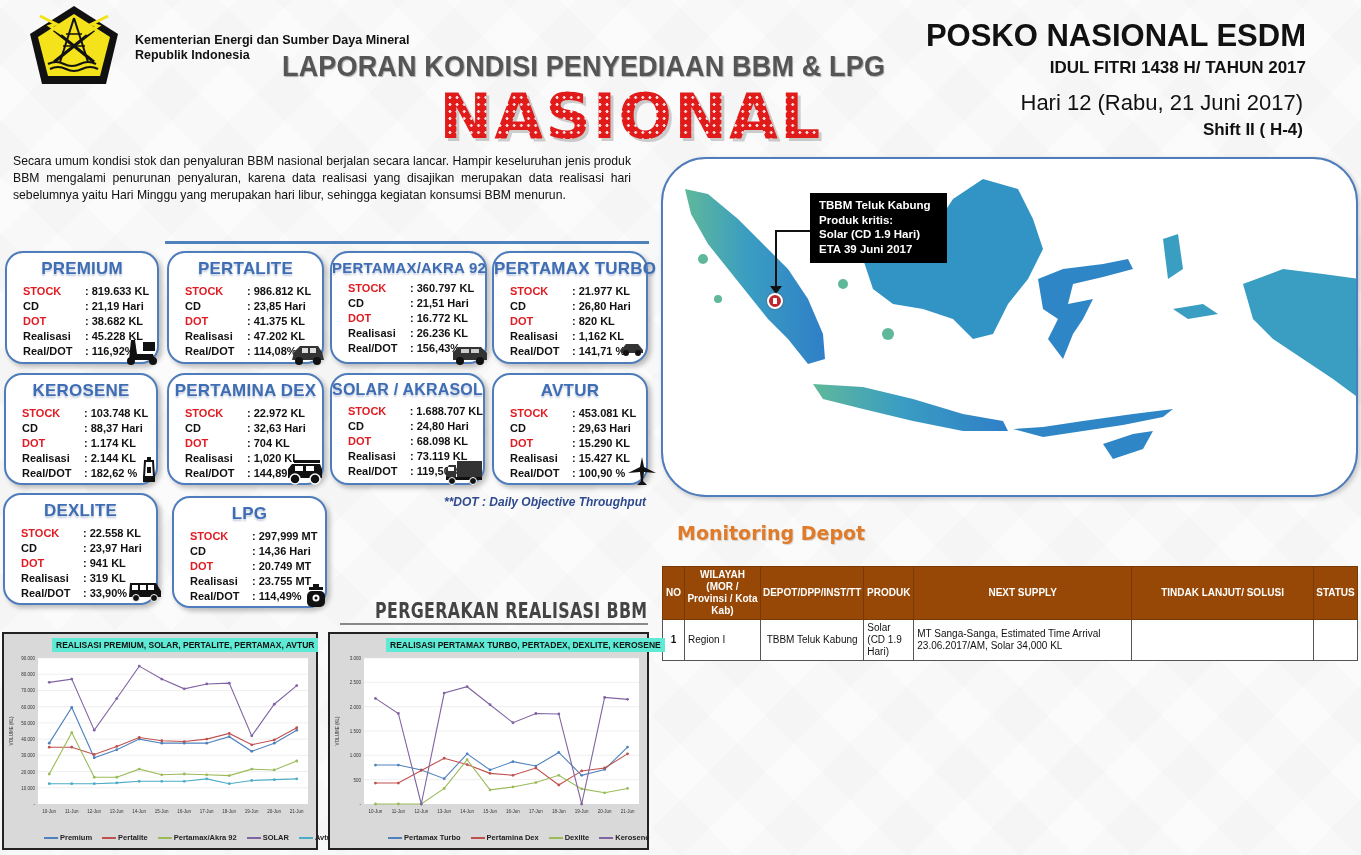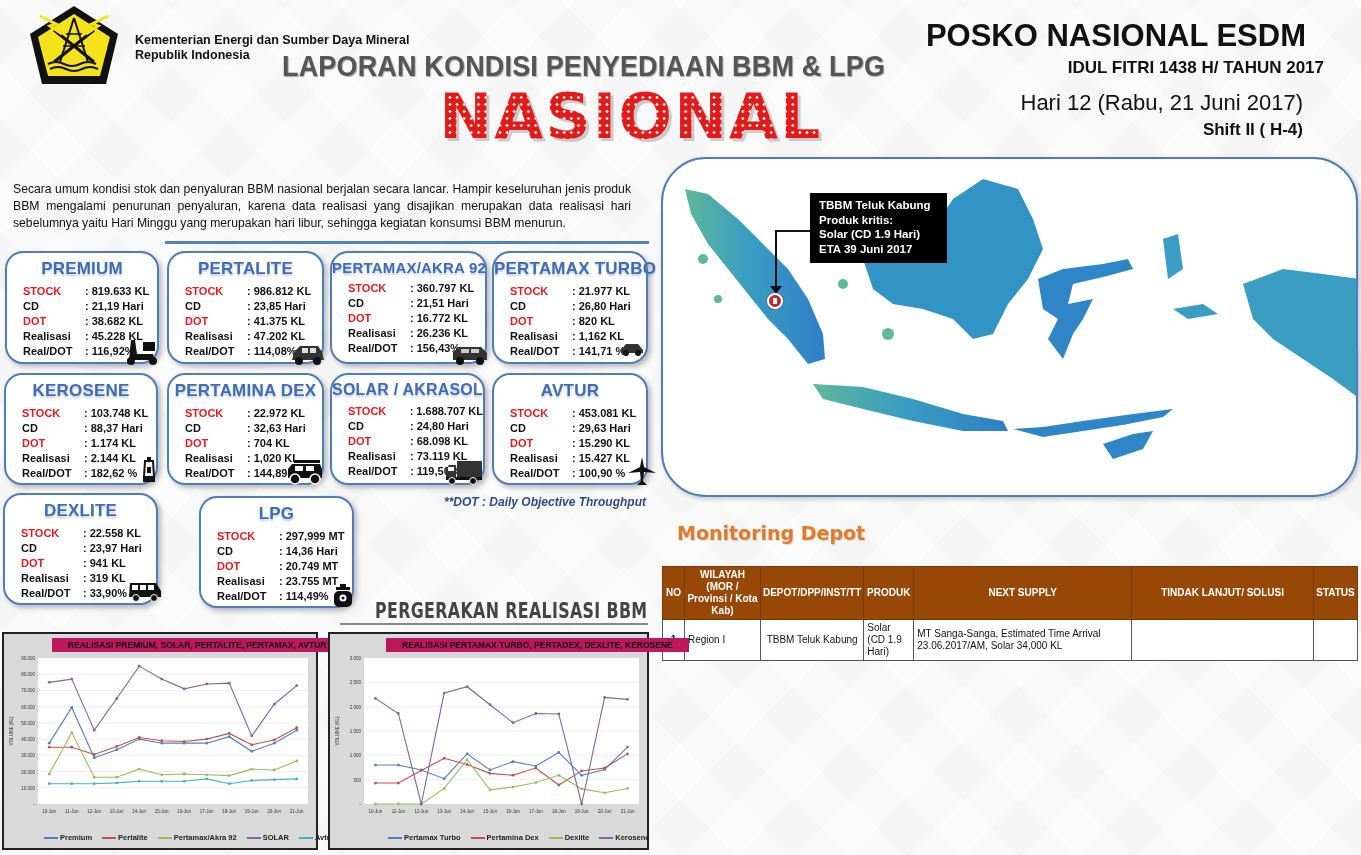--- a/index.html
+++ b/index.html
@@ -51,37 +51,36 @@
     font-size: 62px; font-weight: 900; color: rgba(0,0,0,0.18);
     letter-spacing: 2px;
     font-family: "DejaVu Sans", sans-serif;
     transform: scaleX(1.02);
   }
   .posko {
     position: absolute; right: 55px; top: 18px;
     font-size: 31px; font-weight: bold; color: #111; text-align: right;
   }
   .idul {
-    position: absolute; right: 37px; top: 58px;
+    position: absolute; right: 55px; top: 58px;
     font-size: 17px; font-weight: bold; color: #111;
   }
   .hari {
     position: absolute; right: 58px; top: 90px;
     font-size: 22px; font-weight: normal; color: #111;
   }
   .shift {
     position: absolute; right: 58px; top: 120px;
     font-size: 17px; font-weight: bold; color: #111;
   }
   
   .summary {
     position: absolute; left: 13px; top: 153px; width: 618px;
     font-size: 12.2px; line-height: 17px; text-align: justify;
     color: #111;
-    margin-top: 28px;
   }
   .blue-rule {
     position: absolute; left: 165px; top: 241px; width: 484px; height: 3px;
     background: #4f81bd;
   }
   
   .card {
     position: absolute;
     border: 2px solid #4f7dbb;
     border-radius: 18px;
@@ -149,22 +148,22 @@
   }
   table.depot td {
     border: 1px solid #555; height: 32px; padding: 2px 3px;
     background: #fff; vertical-align: middle; line-height: 12px;
   }
   
   .chart-box {
     position: absolute; background: #d9d9d9; border: 2px solid #222;
   }
   .chart-title {
-    position: absolute; background: #be185d; font-size: 8.5px; font-weight: bold;
-    color: #111; padding: 2px 16px; white-space: nowrap;
+    position: absolute; background: #5eead4; font-size: 8.5px; font-weight: bold;
+    color: #111; padding: 2px 4px; white-space: nowrap;
   }
   .chart-legend {
     position: absolute; font-size: 7.5px; font-weight: bold; color: #222; white-space: nowrap;
     display: flex; gap: 10px;
   }
   .leg-item { display: flex; align-items: center; gap: 2px; }
   .leg-sw { display: inline-block; width: 14px; height: 2px; }
   .bottom-deco {
     position: absolute; left: 20px; top: 848px; width: 360px; height: 7px;
   }
@@ -511,21 +510,21 @@
         <path d="M2 2 L28 2 L33 10 L33 16 L1 16 Z" fill="#111"></path>
         <rect x="4" y="4" width="6" height="5" fill="#fff"></rect>
         <rect x="12" y="4" width="6" height="5" fill="#fff"></rect>
         <rect x="20" y="4" width="6" height="5" fill="#fff"></rect>
         <circle cx="8" cy="17" r="3.5" fill="#111" stroke="#fff"></circle>
         <circle cx="26" cy="17" r="3.5" fill="#111" stroke="#fff"></circle>
       </svg>
   </div>
 </div>
 
-<div class="card" style="left:172px;top:496px;width:155px;height:112px;margin-left:27px;">
+<div class="card" style="left:172px;top:496px;width:155px;height:112px;">
   <div class="card-title">LPG</div>
   <div class="card-rows">
     <div class="card-row">
         <span class="lbl red">STOCK</span>
         <span class="val">: 297,999 MT</span>
       </div>
     <div class="card-row">
         <span class="lbl">CD</span>
         <span class="val">: 14,36 Hari</span>
       </div>

